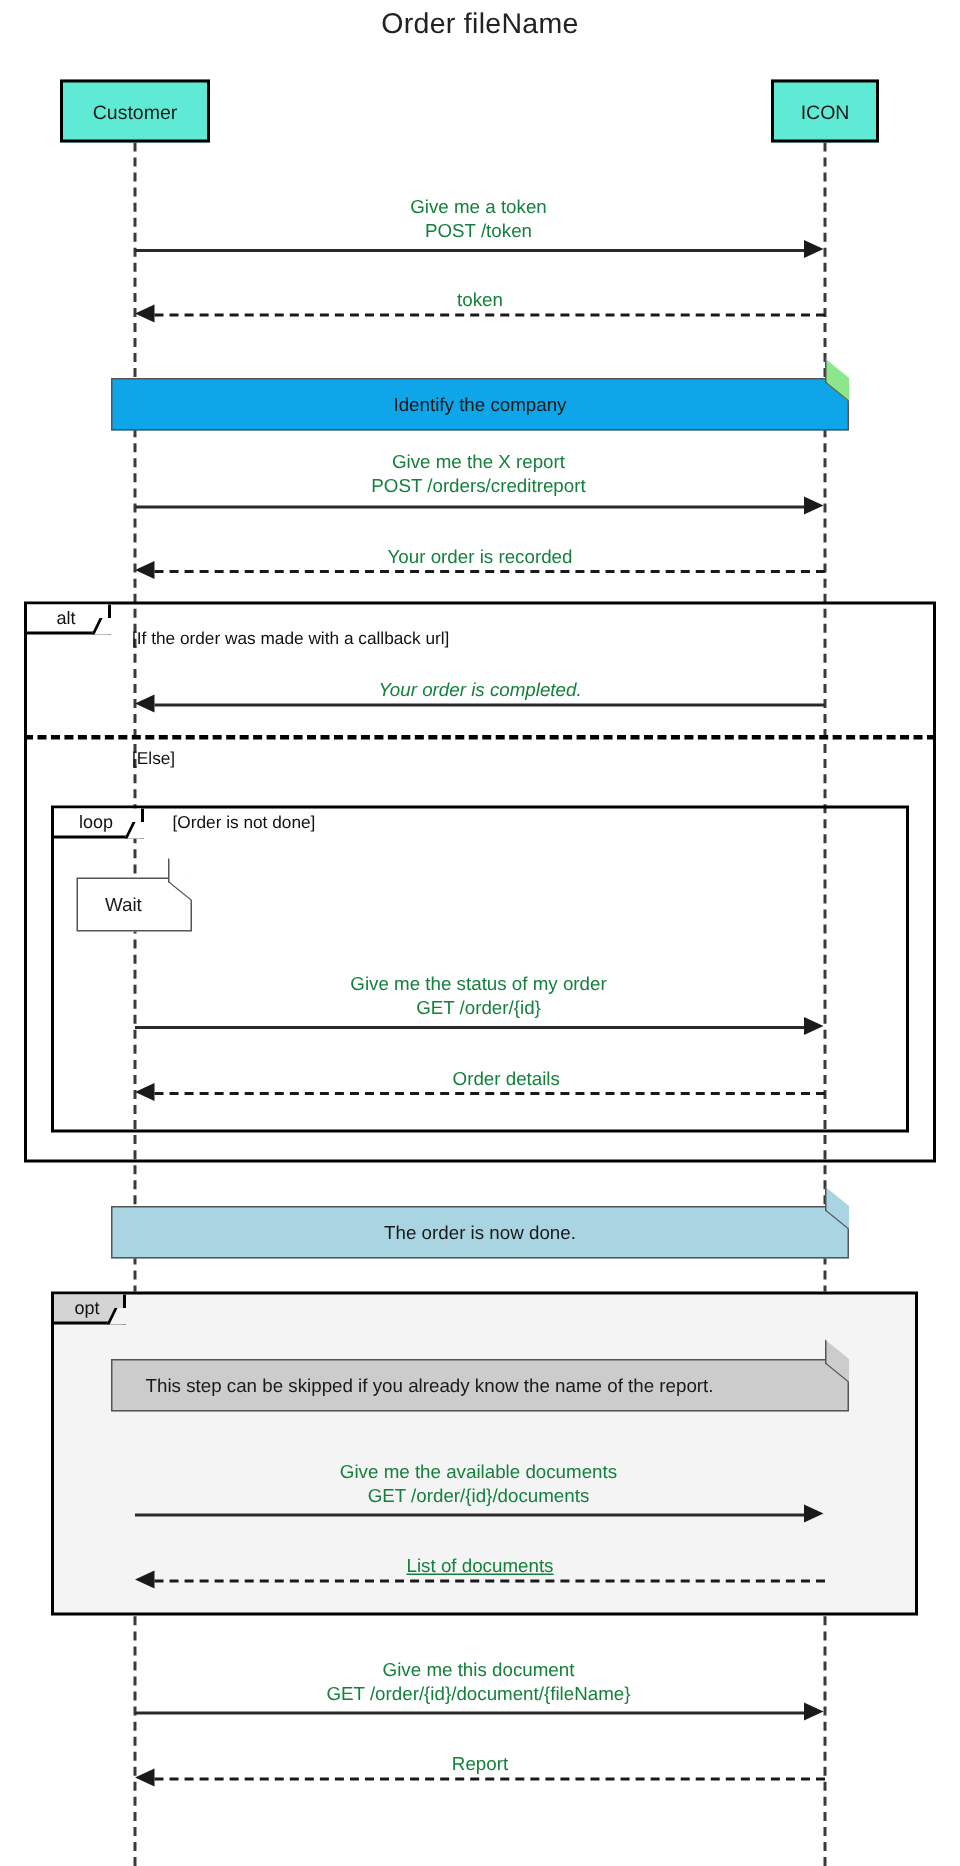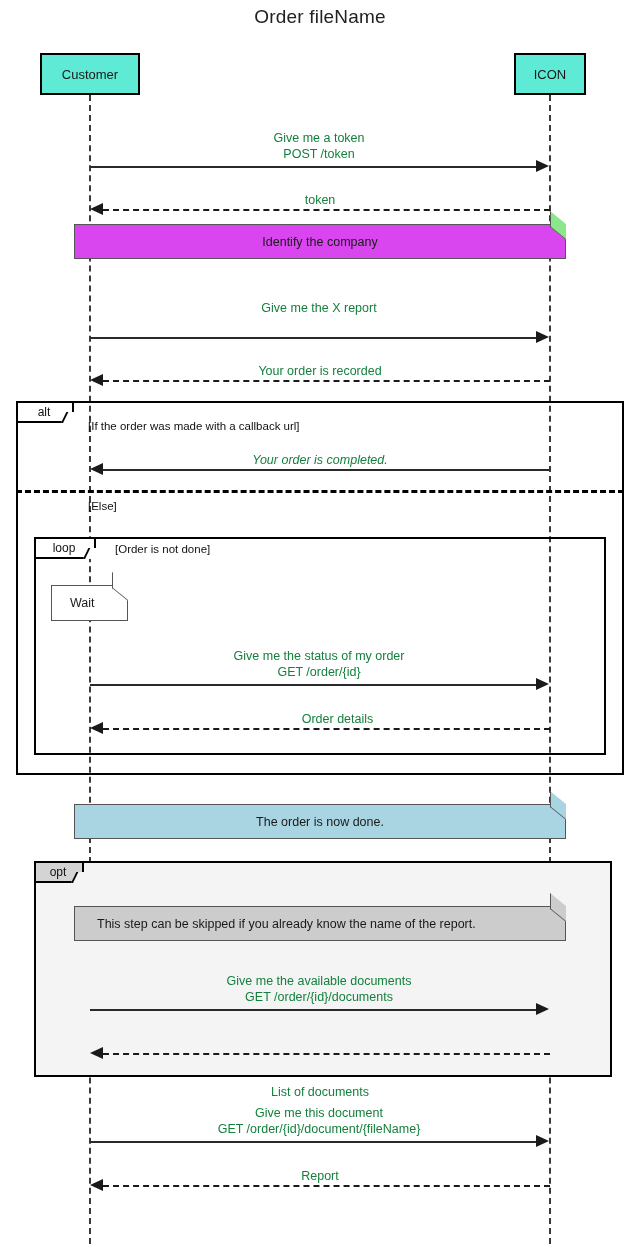--- a/index.html
+++ b/index.html
@@ -218,26 +218,27 @@
 
   <div class="msg-label" style="left:90px; top:130px; width:458px;">Give me a token</div>
   <div class="msg-label" style="left:90px; top:146px; width:458px;">POST /token</div>
   <div class="msg-line solid" style="left:90px; top:166px; width:446px;"></div>
   <div class="arrowhead right" style="left:536px; top:160px;"></div>
 
   <div class="msg-label" style="left:90px; top:192px; width:460px;">token</div>
   <div class="msg-line dashed" style="left:103px; top:209px; width:447px;"></div>
   <div class="arrowhead left" style="left:90px; top:203px;"></div>
 
-  <div class="note" style="left:74px; top:224px; width:492px; height:35px; background:#d946ef;">
+  <div class="note" style="left:74px; top:252px; width:492px; height:35px; background:#0ea5e9;">
     <span class="note-text">Identify the company</span>
     <span class="fold" style="background:#8ce68c;"></span>
   </div>
 
   <div class="msg-label" style="left:90px; top:300px; width:458px;">Give me the X report</div>
+  <div class="msg-label" style="left:90px; top:316px; width:458px;">POST /orders/creditreport</div>
   <div class="msg-line solid" style="left:90px; top:337px; width:446px;"></div>
   <div class="arrowhead right" style="left:536px; top:331px;"></div>
 
   <div class="msg-label" style="left:90px; top:363px; width:460px;">Your order is recorded</div>
   <div class="msg-line dashed" style="left:103px; top:380px; width:447px;"></div>
   <div class="arrowhead left" style="left:90px; top:374px;"></div>
 
   <div class="msg-label" style="left:90px; top:452px; width:460px;font-style:italic;">Your order is completed.</div>
   <div class="msg-line solid" style="left:103px; top:469px; width:447px;"></div>
   <div class="arrowhead left" style="left:90px; top:463px;"></div>
@@ -264,21 +265,21 @@
   <div class="note" style="left:74px; top:804px; width:492px; height:35px; background:#a9d5e3;">
     <span class="note-text">The order is now done.</span>
     <span class="fold" style="background:#a9d5e3;"></span>
   </div>
 
   <div class="msg-label" style="left:90px; top:973px; width:458px;">Give me the available documents</div>
   <div class="msg-label" style="left:90px; top:989px; width:458px;">GET /order/{id}/documents</div>
   <div class="msg-line solid" style="left:90px; top:1009px; width:446px;"></div>
   <div class="arrowhead right" style="left:536px; top:1003px;"></div>
 
-  <div class="msg-label" style="left:90px; top:1084px; width:460px;">List of documents</div>
+  <div class="msg-label" style="left:90px; top:1036px; width:460px;text-decoration:underline;">List of documents</div>
   <div class="msg-line dashed" style="left:103px; top:1053px; width:447px;"></div>
   <div class="arrowhead left" style="left:90px; top:1047px;"></div>
 
   <div class="msg-label" style="left:90px; top:1105px; width:458px;">Give me this document</div>
   <div class="msg-label" style="left:90px; top:1121px; width:458px;">GET /order/{id}/document/{fileName}</div>
   <div class="msg-line solid" style="left:90px; top:1141px; width:446px;"></div>
   <div class="arrowhead right" style="left:536px; top:1135px;"></div>
 
   <div class="msg-label" style="left:90px; top:1168px; width:460px;">Report</div>
   <div class="msg-line dashed" style="left:103px; top:1185px; width:447px;"></div>

